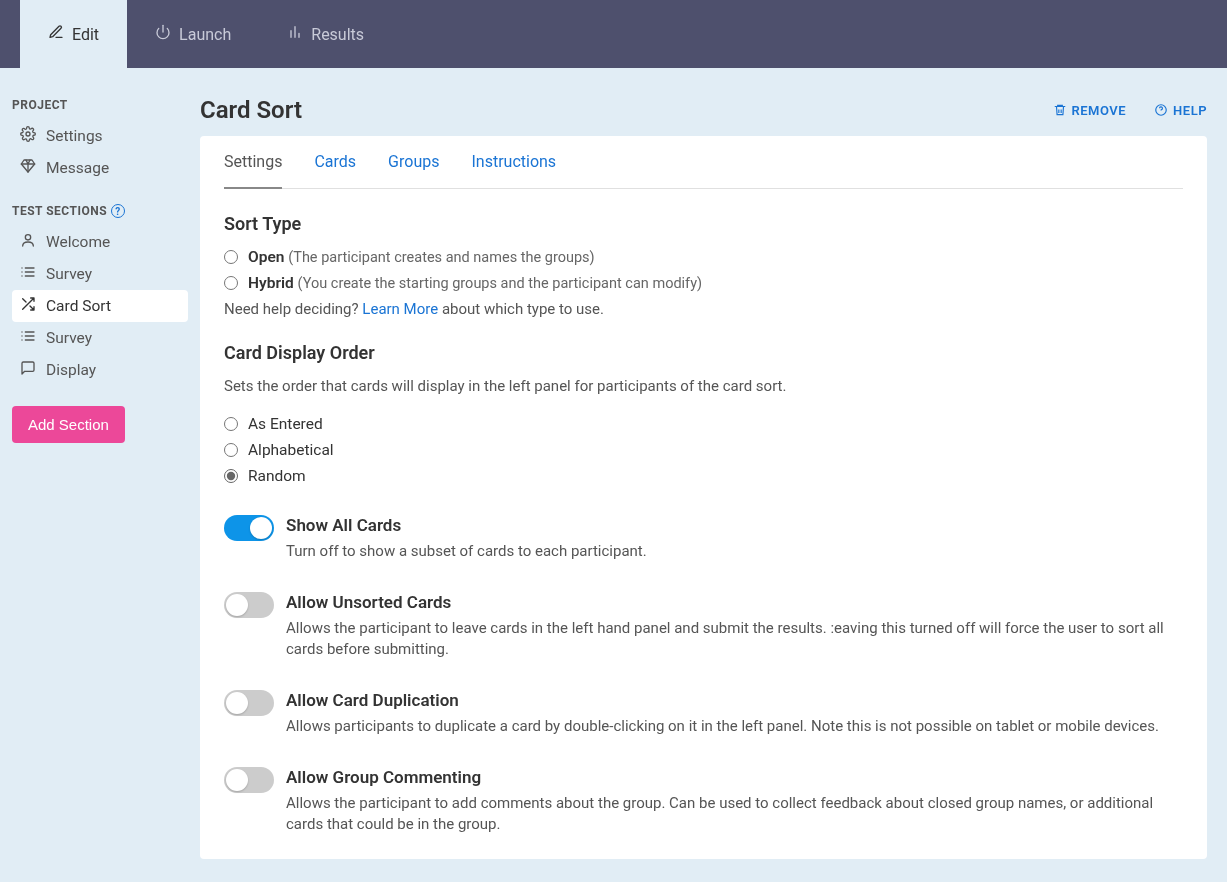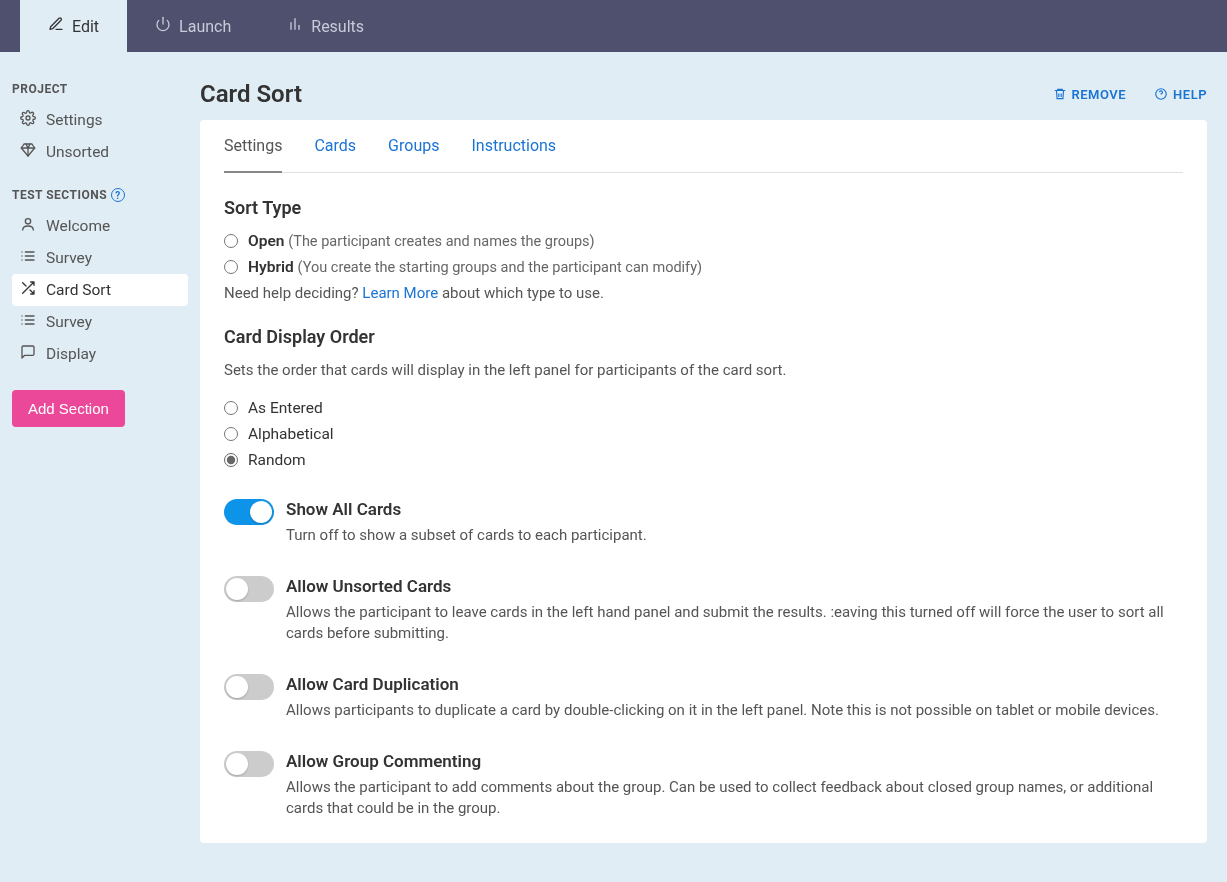--- a/index.html
+++ b/index.html
@@ -1,18 +1,18 @@
 <!DOCTYPE html>
 <html><head>
 <meta charset="utf-8">
 <style>
 * { box-sizing: border-box; margin: 0; padding: 0; }
 body { font-family: -apple-system, BlinkMacSystemFont, "Segoe UI", Roboto, Arial, sans-serif; background: #e1edf5; color: #333; font-size: 15px; }
 
-.topnav { background: #4e506d; height: 52px; display: flex; align-items: stretch; padding-left: 20px; }
+.topnav { background: #4e506d; height: 68px; display: flex; align-items: stretch; padding-left: 20px; }
 .topnav-item { display: flex; align-items: center; gap: 8px; padding: 0 28px; color: #c8cad8; cursor: pointer; font-size: 16px; }
 .topnav-item.active { background: #e1edf5; color: #333; }
 .topnav-item svg { width: 16px; height: 16px; }
 
 .layout { display: flex; }
 .sidebar { width: 200px; padding: 30px 12px 12px 12px; flex-shrink: 0; }
 .sidebar-heading { font-size: 12px; font-weight: 700; color: #555; letter-spacing: 0.5px; margin-bottom: 8px; display: flex; align-items: center; gap: 4px; }
 .sidebar-list { list-style: none; margin-bottom: 20px; }
 .sidebar-list li { display: flex; align-items: center; gap: 10px; padding: 6px 8px; color: #555; cursor: pointer; border-radius: 4px; font-size: 15.5px; }
 .sidebar-list li.active { background: #fff; color: #333; }
@@ -88,21 +88,21 @@
               <circle cx="12" cy="12" r="3"></circle>
               <path d="M19.4 15a1.7 1.7 0 0 0 .3 1.8l.1.1a2 2 0 1 1-2.8 2.8l-.1-.1a1.7 1.7 0 0 0-1.8-.3 1.7 1.7 0 0 0-1 1.5V21a2 2 0 1 1-4 0v-.1a1.7 1.7 0 0 0-1-1.5 1.7 1.7 0 0 0-1.8.3l-.1.1a2 2 0 1 1-2.8-2.8l.1-.1a1.7 1.7 0 0 0 .3-1.8 1.7 1.7 0 0 0-1.5-1H3a2 2 0 1 1 0-4h.1a1.7 1.7 0 0 0 1.5-1 1.7 1.7 0 0 0-.3-1.8l-.1-.1a2 2 0 1 1 2.8-2.8l.1.1a1.7 1.7 0 0 0 1.8.3h0a1.7 1.7 0 0 0 1-1.5V3a2 2 0 1 1 4 0v.1a1.7 1.7 0 0 0 1 1.5 1.7 1.7 0 0 0 1.8-.3l.1-.1a2 2 0 1 1 2.8 2.8l-.1.1a1.7 1.7 0 0 0-.3 1.8v0a1.7 1.7 0 0 0 1.5 1H21a2 2 0 1 1 0 4h-.1a1.7 1.7 0 0 0-1.5 1z"></path>
             </svg></span>
           <span>Settings</span>
         </li>
         <li>
           <span><svg width="16" height="16" viewBox="0 0 24 24" fill="none" stroke="currentColor" stroke-width="2" stroke-linecap="round" stroke-linejoin="round">
               <path d="M6 3h12l4 6-10 12L2 9z"></path>
               <path d="M2 9h20M9 3l3 6 3-6M12 9v12"></path>
             </svg></span>
-          <span>Unsorted</span>
+          <span>Message</span>
         </li>
       </ul>
     <div class="sidebar-heading">
       <span>TEST SECTIONS</span>
       <span class="help-circle">?</span>
     </div>
     <ul class="sidebar-list" id="sections-list">
         <li class="">
           <span><svg width="16" height="16" viewBox="0 0 24 24" fill="none" stroke="currentColor" stroke-width="2" stroke-linecap="round" stroke-linejoin="round">
               <circle cx="12" cy="8" r="4"></circle>

